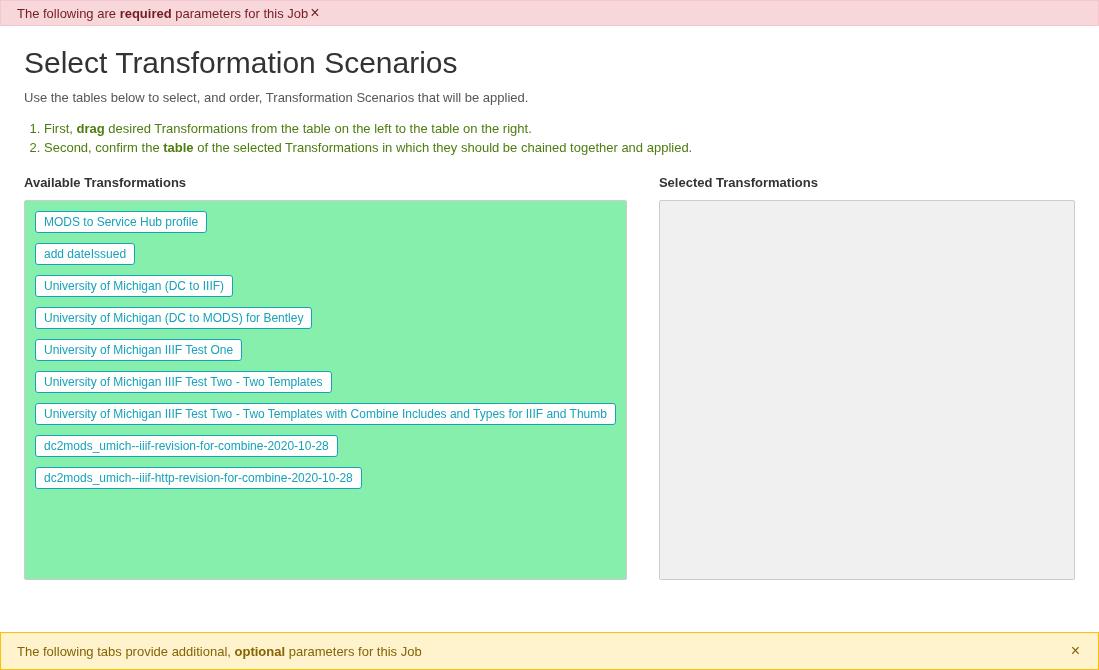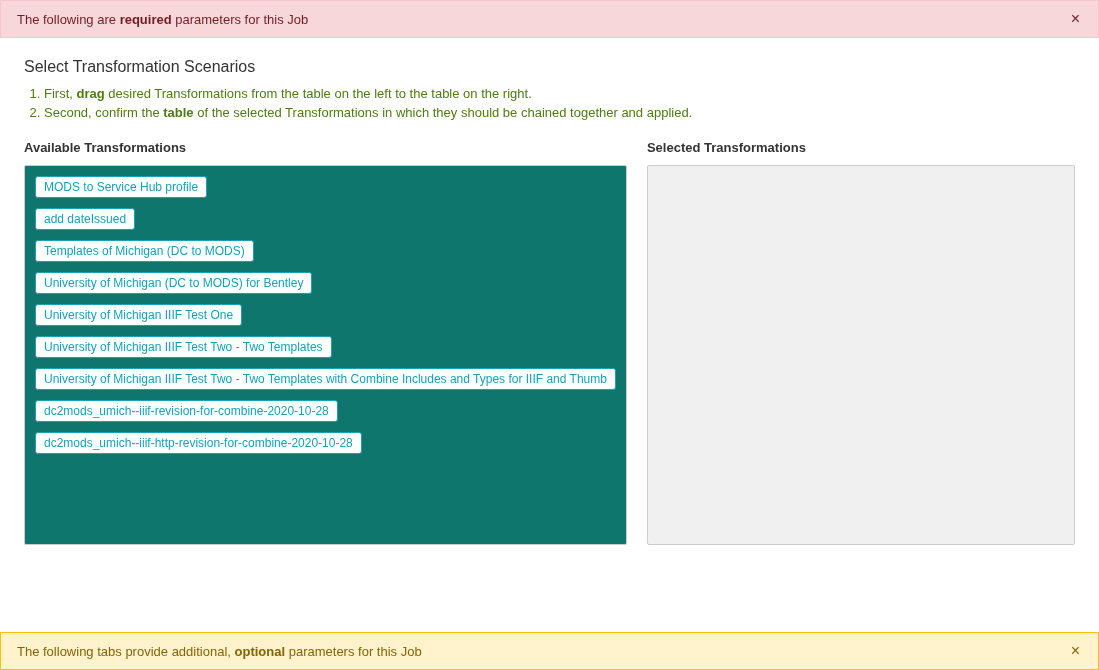--- a/index.html
+++ b/index.html
@@ -9,23 +9,22 @@
       color: #333;
       background: #fff;
       width: 1099px;
       min-height: 670px;
     }
 
     .alert-danger {
       background-color: #f8d7da;
       border: 1px solid #f5c6cb;
       color: #721c24;
-      padding: 10px 16px;
+      padding: 4px 16px;
       display: flex;
-      justify-content: space-between;
       align-items: center;
       font-size: 13px;
     }
     .alert-danger strong { font-weight: bold; }
 
     .alert-warning {
       background-color: #fff3cd;
       border: 1px solid #ffc107;
       color: #856404;
       padding: 10px 16px;
@@ -49,21 +48,21 @@
       line-height: 1;
       padding: 0 2px;
     }
 
     .main-content {
       padding: 20px 24px;
       position: relative;
     }
 
     h1 {
-      font-size: 16px;
+      font-size: 30px;
       font-weight: normal;
       margin-bottom: 10px;
       color: #333;
     }
 
     .subtitle {
       font-size: 13px;
       color: #555;
       margin-bottom: 16px;
     }
@@ -76,38 +75,38 @@
     }
 
     .instructions li {
       margin-bottom: 4px;
     }
 
     .instructions li b { font-weight: bold; }
 
     .columns {
       display: flex;
-      gap: 20px;
+      gap: 32px;
       margin-bottom: 60px;
     }
 
     .column {
       flex: 1;
     }
 
     .column-title {
       font-size: 13px;
       font-weight: bold;
       color: #333;
       margin-bottom: 10px;
     }
 
     .transform-list {
       border: 1px solid #ccc;
-      background: #0f766e;
+      background: #86efac;
       padding: 10px;
       min-height: 380px;
       border-radius: 2px;
     }
 
     .selected-list {
       border: 1px solid #ccc;
       background: #f0f0f0;
       padding: 10px;
       min-height: 380px;
@@ -145,20 +144,21 @@
   <div class="alert-danger">
     <span>
       The following are <strong>required</strong> parameters for this Job
     </span>
     <button class="close-btn">×</button>
   </div>
 
   <div class="main-content">
 
     <h1>Select Transformation Scenarios</h1>
+    <p class="subtitle">Use the tables below to select, and order, Transformation Scenarios that will be applied.</p>
 
     <ol class="instructions">
       <li>
         First, <b>drag</b> desired Transformations from the table on the left to the table on the right.
       </li>
       <li>
         Second, confirm the <b>table</b> of the selected Transformations in which they should be chained together and applied.
       </li>
     </ol>
 
@@ -167,21 +167,21 @@
       <div class="column">
         <div class="column-title">Available Transformations</div>
         <div class="transform-list">
           <span class="tag-row">
             <span class="transform-tag">MODS to Service Hub profile</span>
           </span>
           <span class="tag-row">
             <span class="transform-tag">add dateIssued</span>
           </span>
           <span class="tag-row">
-            <span class="transform-tag">Templates of Michigan (DC to MODS)</span>
+            <span class="transform-tag">University of Michigan (DC to IIIF)</span>
           </span>
           <span class="tag-row">
             <span class="transform-tag">University of Michigan (DC to MODS) for Bentley</span>
           </span>
           <span class="tag-row">
             <span class="transform-tag">University of Michigan IIIF Test One</span>
           </span>
           <span class="tag-row">
             <span class="transform-tag">University of Michigan IIIF Test Two - Two Templates</span>
           </span>

